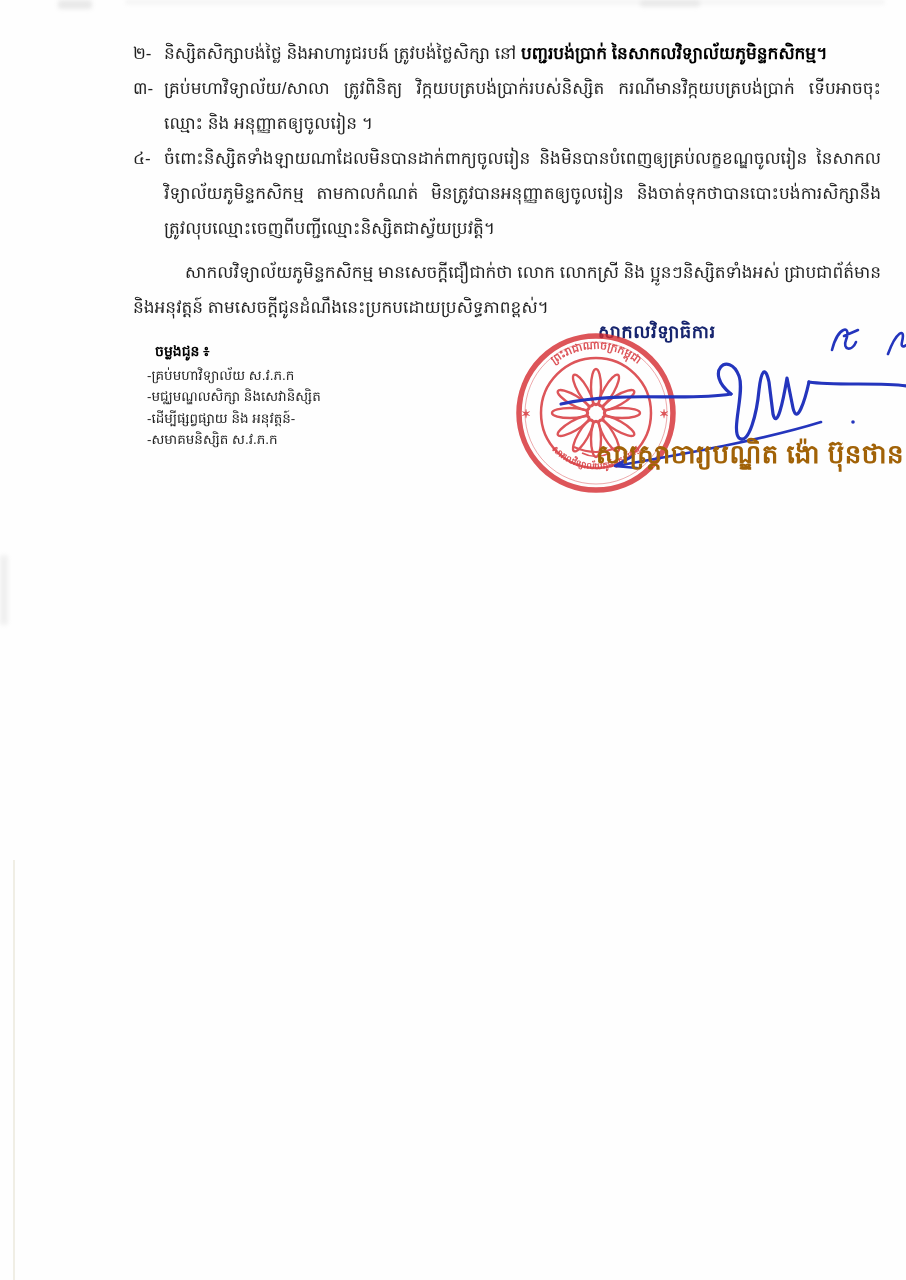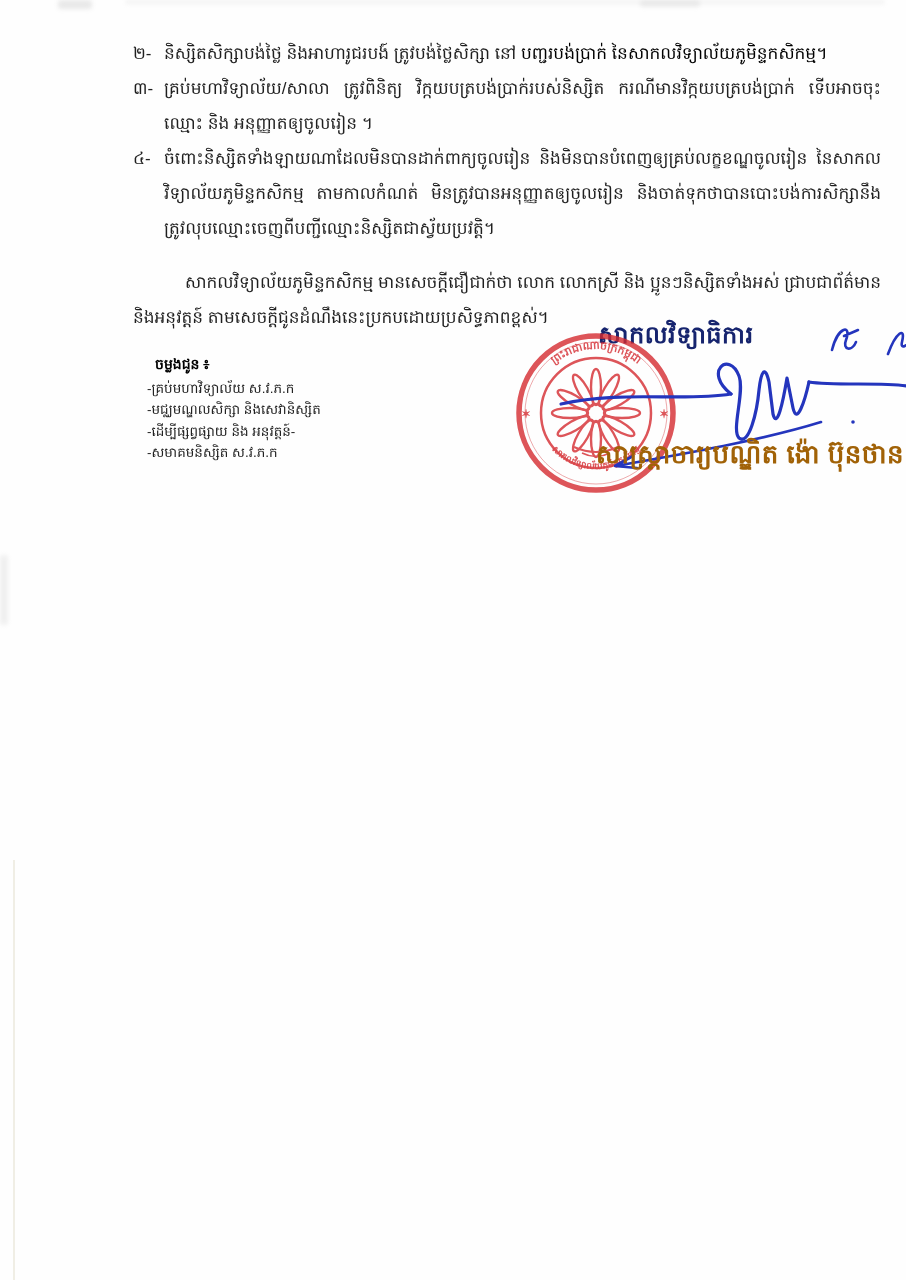--- a/index.html
+++ b/index.html
@@ -22,41 +22,41 @@
 
   
   .doc-body{
     position:absolute;left:133px;top:36px;width:748px;
     font-size:17px;line-height:35px;
     text-align:justify;
   }
   .list-item{display:flex;align-items:flex-start;}
   .list-num{flex:0 0 31px;white-space:nowrap;}
   .list-text{flex:1;text-align:justify;}
-  .seg-bold{font-weight:normal;color:#000;}
-  .closing-para{margin-top:19px;text-indent:52px;text-align:justify;}
+  .seg-bold{font-weight:bold;color:#000;}
+  .closing-para{margin-top:9px;text-indent:52px;text-align:justify;}
 
   
   .sig-title{
     position:absolute;left:598px;top:320px;
-    font-size:24px;font-weight:bold;color:#16246e;
+    font-size:18px;font-weight:bold;color:#16246e;
     letter-spacing:.5px;white-space:nowrap;
   }
   .stamp-svg{position:absolute;left:505px;top:328px;opacity:.88;}
   .sig-svg{position:absolute;left:553px;top:342px;}
   .flourish-svg{position:absolute;left:822px;top:316px;}
   .sig-name{
     position:absolute;left:596px;top:438px;
     font-size:26px;font-weight:bold;color:#a16207;
     white-space:nowrap;letter-spacing:.5px;
   }
 
   
   .cc-block{
-    position:absolute;left:111px;top:354px;width:300px;
+    position:absolute;left:111px;top:341px;width:300px;
     font-size:13.5px;line-height:21.5px;color:#222;
   }
   .cc-header{font-weight:bold;font-size:14px;padding-left:44px;margin-bottom:2px;color:#000;}
   .cc-item{white-space:nowrap;margin-left:36px;}
 </style>
 </head>
 <body>
 
 <div class="page">
 

